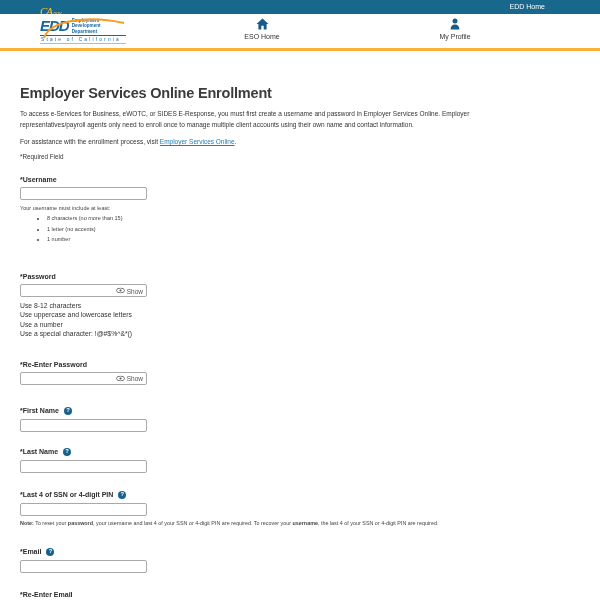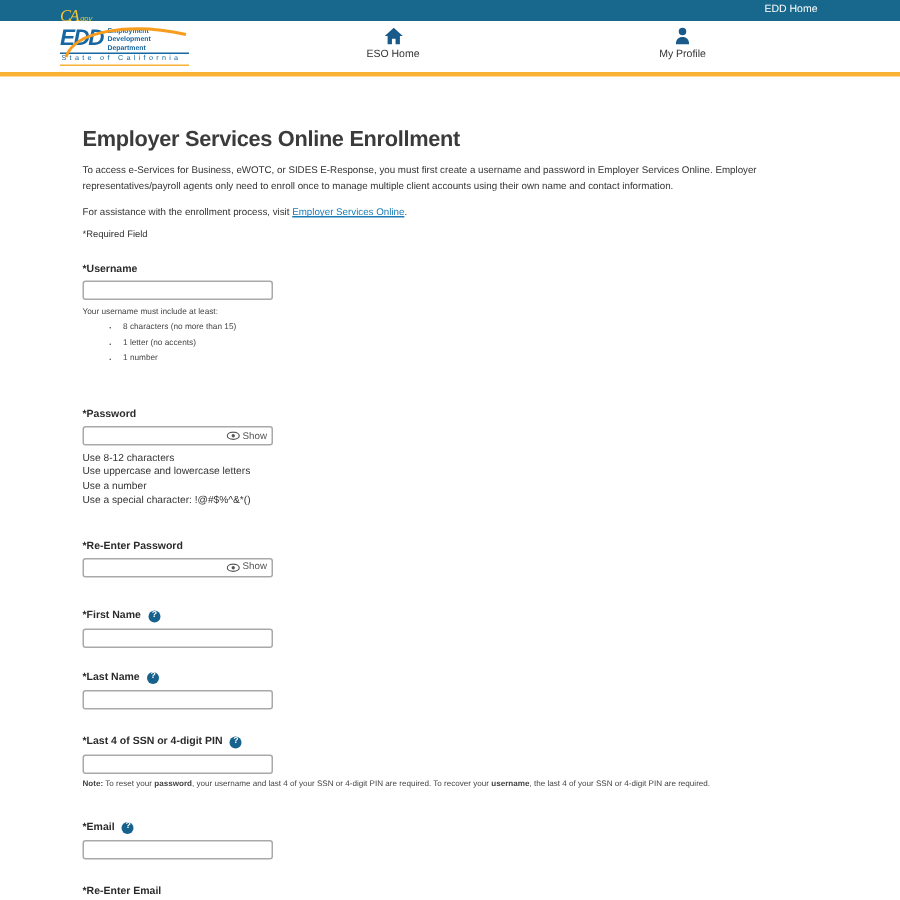--- a/index.html
+++ b/index.html
@@ -26,21 +26,21 @@
   .edd-lines span { font-size:4.6px; font-weight:bold; color:#1767a3; line-height:5.4px; }
   .edd-tagline { margin-top:1px; border-top:1px solid #1767a3; border-bottom:1px solid #f9b233;
     font-size:4.8px; color:#1767a3; letter-spacing:2.2px; padding:1px 0 1px 1px; }
   .nav-item { position:absolute; top:4px; display:flex; flex-direction:column; align-items:center;
     gap:3px; cursor:pointer; }
   .nav-item .nav-label { font-size:7px; color:#333; }
   .nav-eso { left:238px; width:48px; }
   .nav-profile { left:431px; width:48px; }
 
   
-  .content { padding:0 40px 0 55px; }
+  .content { padding:0 40px 0 20px; }
   h1 { margin-top:34px; font-size:14.5px; font-weight:bold; color:#3b3b3b; letter-spacing:-0.2px; }
   .intro { margin-top:7px; font-size:6.5px; line-height:11px; color:#333; max-width:505px; }
   .assist { margin-top:8px; font-size:6.5px; color:#333; }
   .assist a { color:#1c7db5; text-decoration:underline; cursor:pointer; }
   .required { margin-top:8px; font-size:6.3px; color:#333; }
 
   .group { margin-top:18px; }
   .gap-lg { margin-top:31px; }
   .gap-md { margin-top:22px; }
   .gap-sm { margin-top:16px; }

